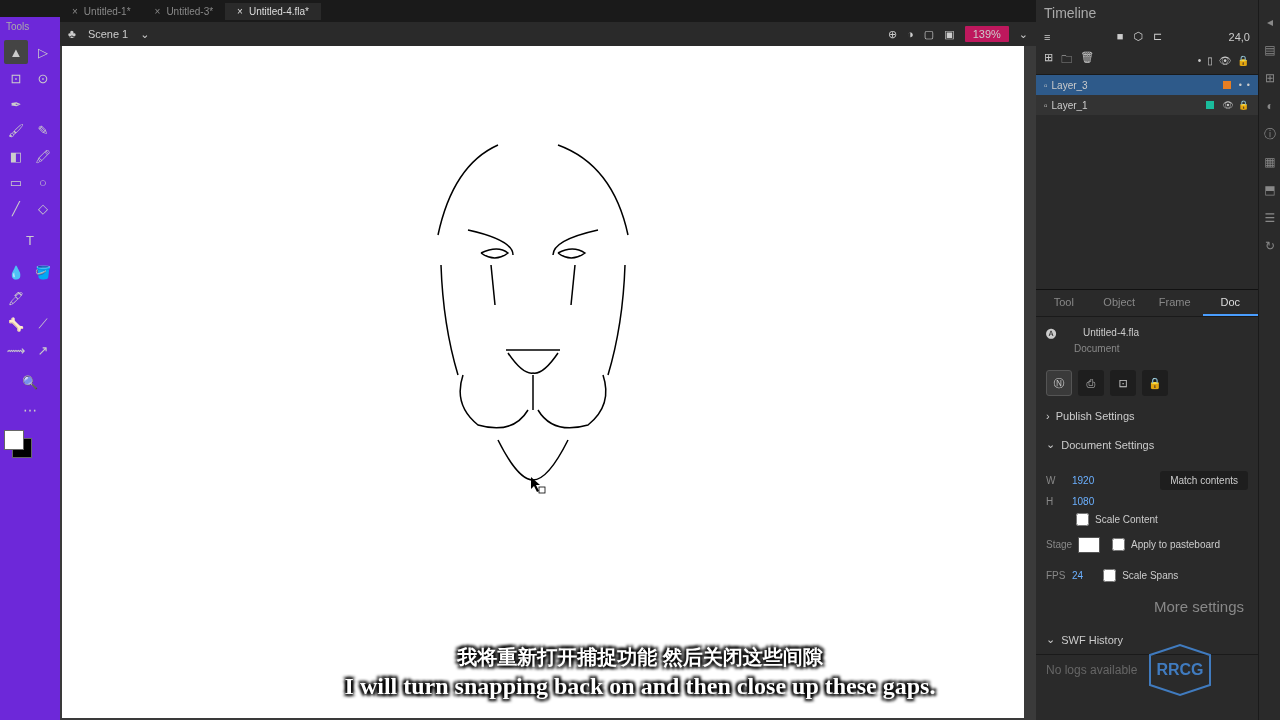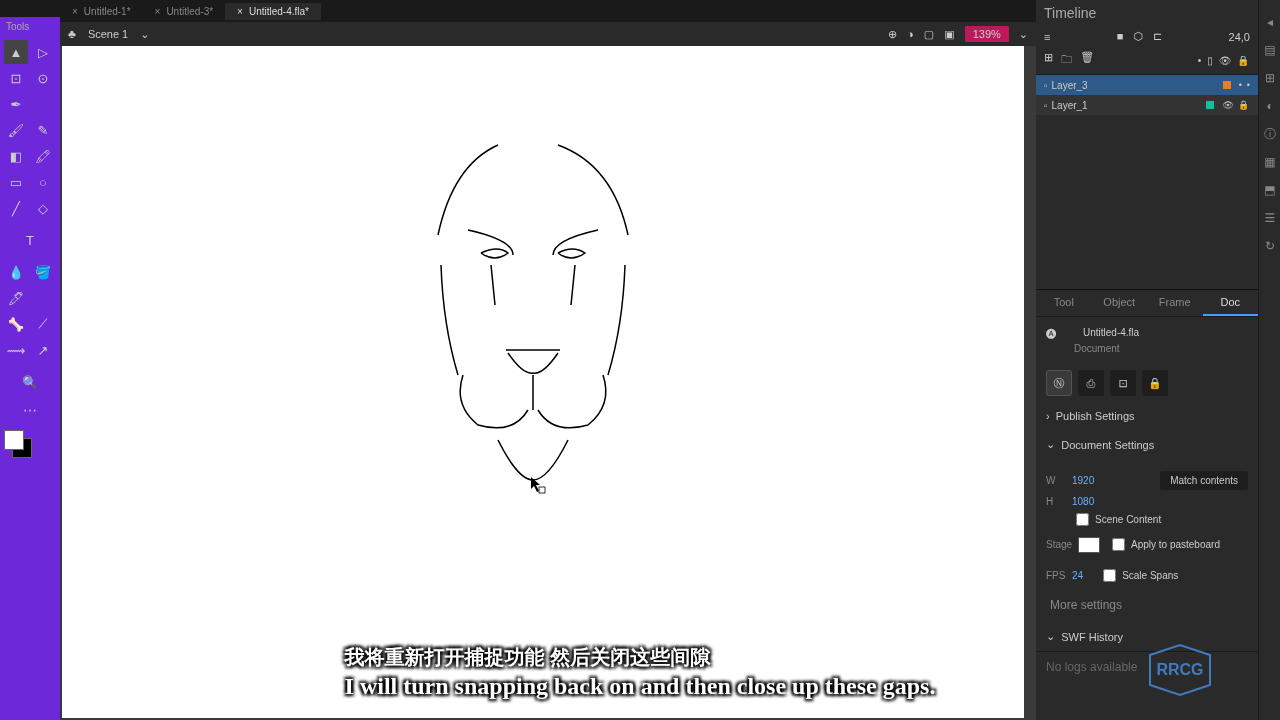--- a/index.html
+++ b/index.html
@@ -67,29 +67,29 @@
     .doc-btn { width: 26px; height: 26px; background: #1e1e1e; border-radius: 3px; display: flex; align-items: center; justify-content: center; font-size: 11px; cursor: pointer; }
     .doc-btn.active { background: #3a3a3a; border: 1px solid #555; }
     .section-header { display: flex; align-items: center; padding: 8px 10px; font-size: 11px; cursor: pointer; gap: 6px; }
     .section-content { padding: 6px 10px; font-size: 10px; }
     .field-row { display: flex; align-items: center; margin: 6px 0; }
     .field-label { width: 26px; color: #888; }
     .field-value { color: #6bb0ff; }
     .match-btn { background: #1e1e1e; padding: 4px 10px; border-radius: 3px; margin-left: auto; cursor: pointer; font-size: 10px; }
     .checkbox-row { display: flex; align-items: center; gap: 6px; margin: 6px 0; margin-left: 30px; }
     .stage-color { width: 22px; height: 16px; background: #fff; border: 1px solid #555; margin-left: 6px; }
-    .more-settings { text-align: left; color: #888; font-size: 12px; padding: 4px; }
+    .more-settings { text-align: right; color: #888; font-size: 15px; padding: 4px; }
     .logs-section { padding: 8px 10px; font-size: 12px; color: #666; border-top: 1px solid #1a1a1a; }
     
     
     .icon-rail { position: absolute; right: 0; top: 0; width: 22px; height: 100%; background: #2a2a2a; border-left: 1px solid #1a1a1a; padding-top: 8px; }
     .rail-icon { width: 22px; height: 28px; display: flex; align-items: center; justify-content: center; font-size: 12px; cursor: pointer; color: #888; }
     
     
-    .subtitles { position: absolute; bottom: 20px; left: 50%; transform: translateX(-50%); text-align: left; font-size: 22px; font-weight: bold; color: #fff; text-shadow: 2px 2px 3px #000, -2px -2px 3px #000, 2px -2px 3px #000, -2px 2px 3px #000; font-family: 'SimHei', serif; }
+    .subtitles { position: absolute; bottom: 20px; left: 50%; transform: translateX(-50%); text-align: center; font-size: 22px; font-weight: bold; color: #fff; text-shadow: 2px 2px 3px #000, -2px -2px 3px #000, 2px -2px 3px #000, -2px 2px 3px #000; font-family: 'SimHei', serif; }
     .subtitles .line1 { font-size: 20px; }
     .subtitles .line2 { font-size: 24px; margin-top: 2px; font-family: Georgia, serif; }
     
     
     .watermark { position: absolute; bottom: 10px; right: 30px; width: 120px; height: 80px; opacity: 0.7; display: flex; align-items: center; justify-content: flex-start; }
   </style>
 </head>
 <body>
 
 <div class="tools-panel">
@@ -282,21 +282,21 @@
         <span class="field-label">W</span>
         <span class="field-value">1920</span>
         <span class="match-btn">Match contents</span>
       </div>
       <div class="field-row">
         <span class="field-label">H</span>
         <span class="field-value">1080</span>
       </div>
       <div class="checkbox-row">
         <input type="checkbox" style="">
-        <span>Scene Content</span>
+        <span>Scale Content</span>
       </div>
       <div class="field-row">
         <span class="field-label">Stage</span>
         <span class="stage-color"></span>
         <div class="checkbox-row" style="margin-left:12px">
           <input type="checkbox" style="">
           <span>Apply to pasteboard</span>
         </div>
       </div>
       <div class="field-row">

